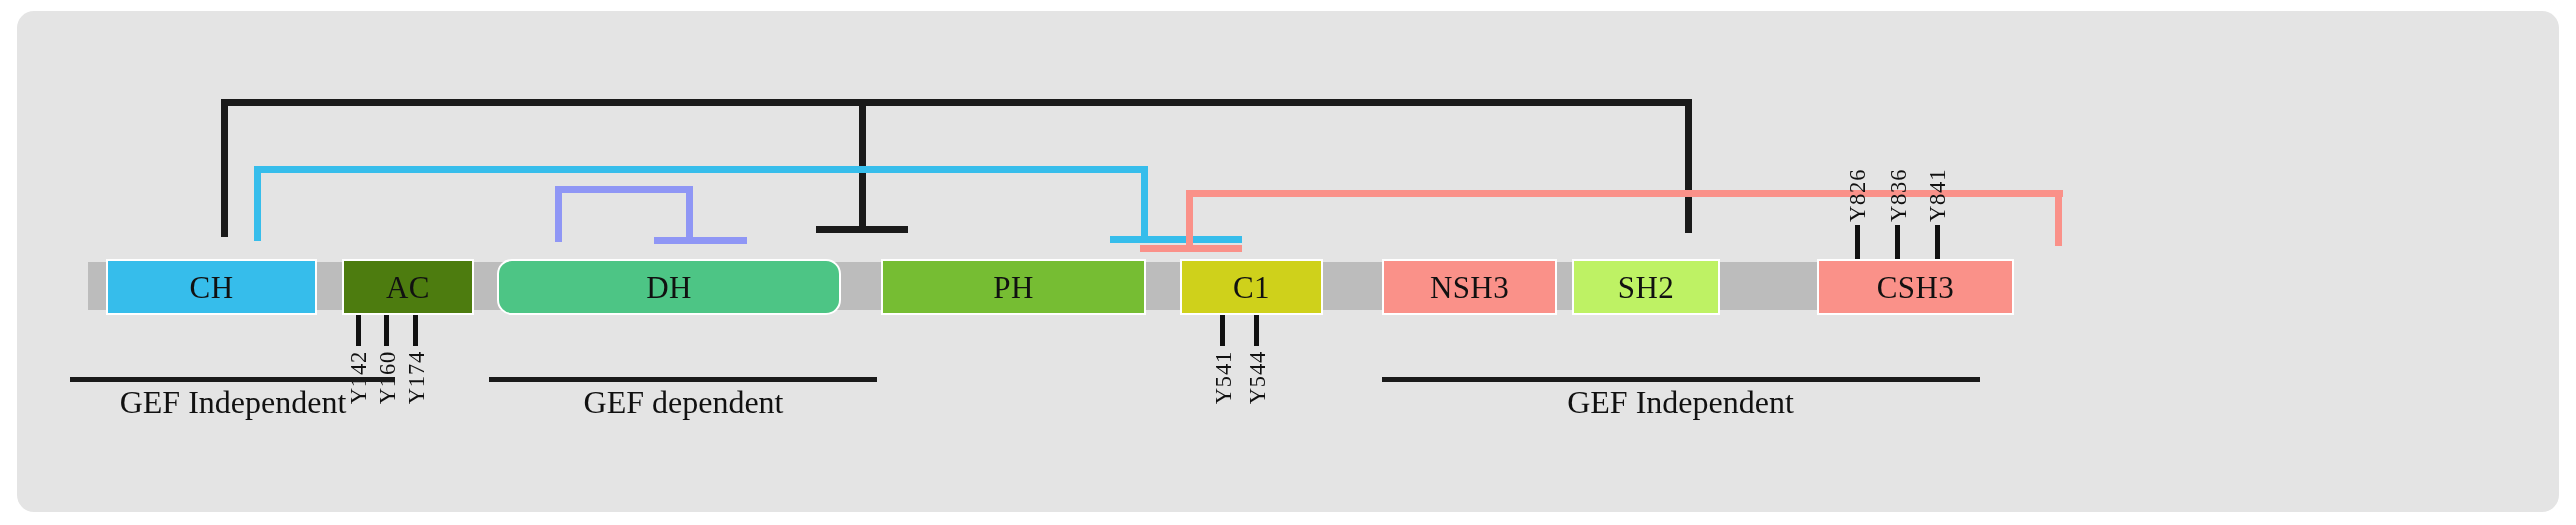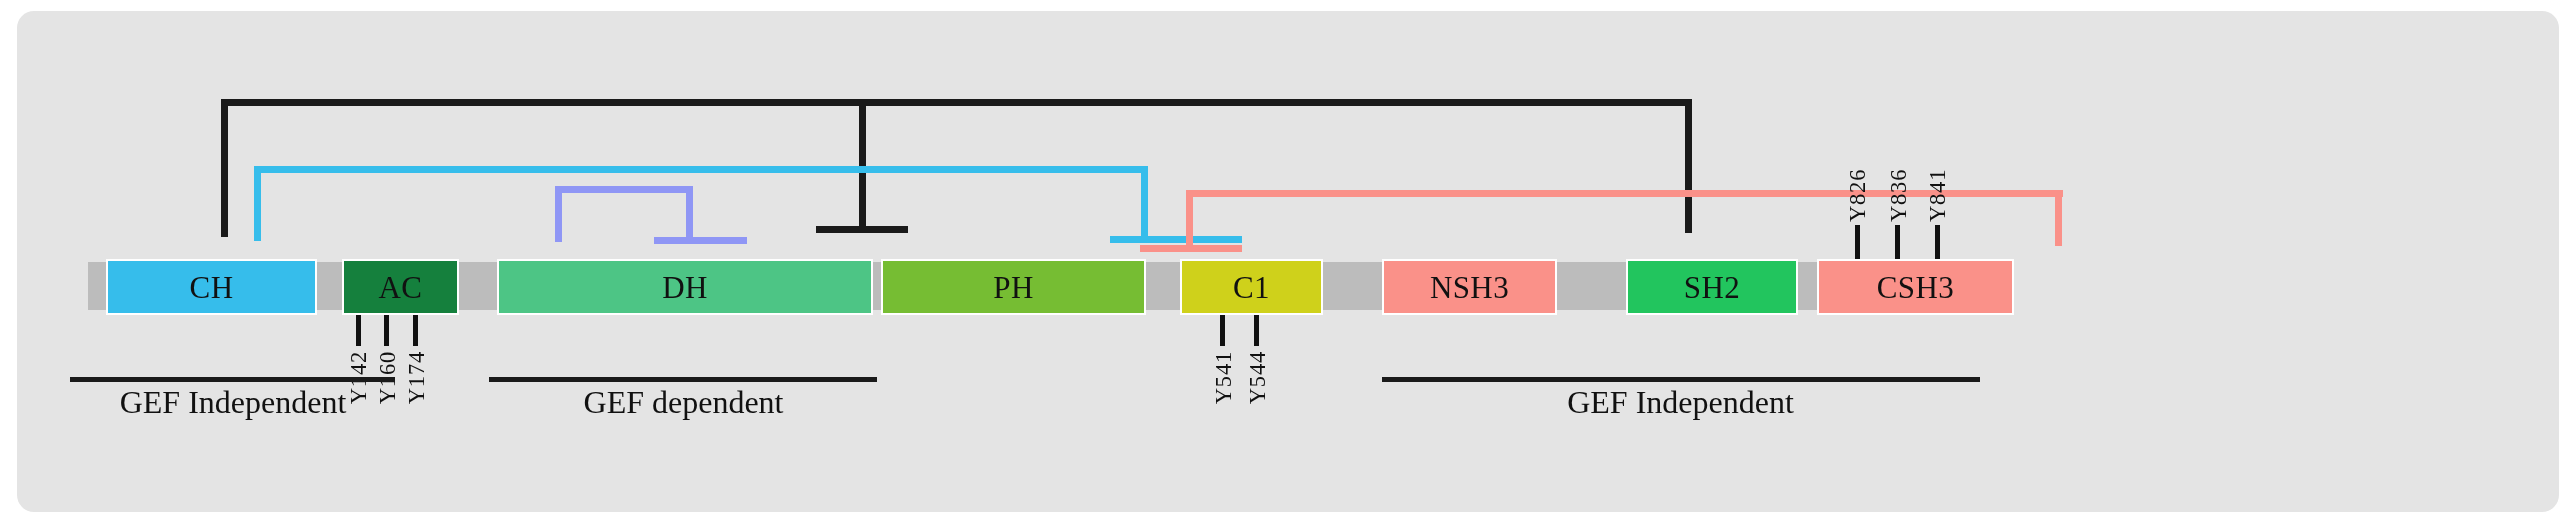--- a/index.html
+++ b/index.html
@@ -56,41 +56,41 @@
     <div class="tbar" style="left:1140px;top:245px;width:102px;background:#fa9189;"></div>
     <div class="seg h" style="left:1186px;top:190px;width:877px;background:#fa9189;"></div>
     <div class="seg v" style="left:2055px;top:190px;height:56px;background:#fa9189;"></div>
 
     <div class="backbone" style="left:88px;width:1925px;"></div>
 
     <div class="dom" style="left:106px;width:211px;background:#36bdeb;">
       <span>CH</span>
       </div>
 
-    <div class="dom" style="left:342px;width:117px;background:#15803d;">
+    <div class="dom" style="left:342px;width:132px;background:#4d7c0f;">
       <span>AC</span>
       </div>
 
-    <div class="dom" style="left:497px;width:376px;background:#4dc585;">
+    <div class="dom" style="left:497px;width:344px;background:#4dc585;border-radius:15px;">
       <span>DH</span>
       </div>
 
     <div class="dom" style="left:881px;width:265px;background:#76bd33;">
       <span>PH</span>
       </div>
 
     <div class="dom" style="left:1180px;width:143px;background:#cfd11b;">
       <span>C1</span>
       </div>
 
     <div class="dom" style="left:1382px;width:175px;background:#fa9189;text-align:right;">
       <span>NSH3</span>
       </div>
 
-    <div class="dom" style="left:1626px;width:172px;background:#22c55e;">
+    <div class="dom" style="left:1572px;width:148px;background:#bef264;">
       <span>SH2</span>
       </div>
 
     <div class="dom" style="left:1817px;width:197px;background:#fa9189;">
       <span>CSH3</span>
       </div>
 
     <div class="tick" style="left:356px;top:315px;height:31px;"></div>
     <div class="reslab" style="left:346px;top:351px;">Y142</div>
 

